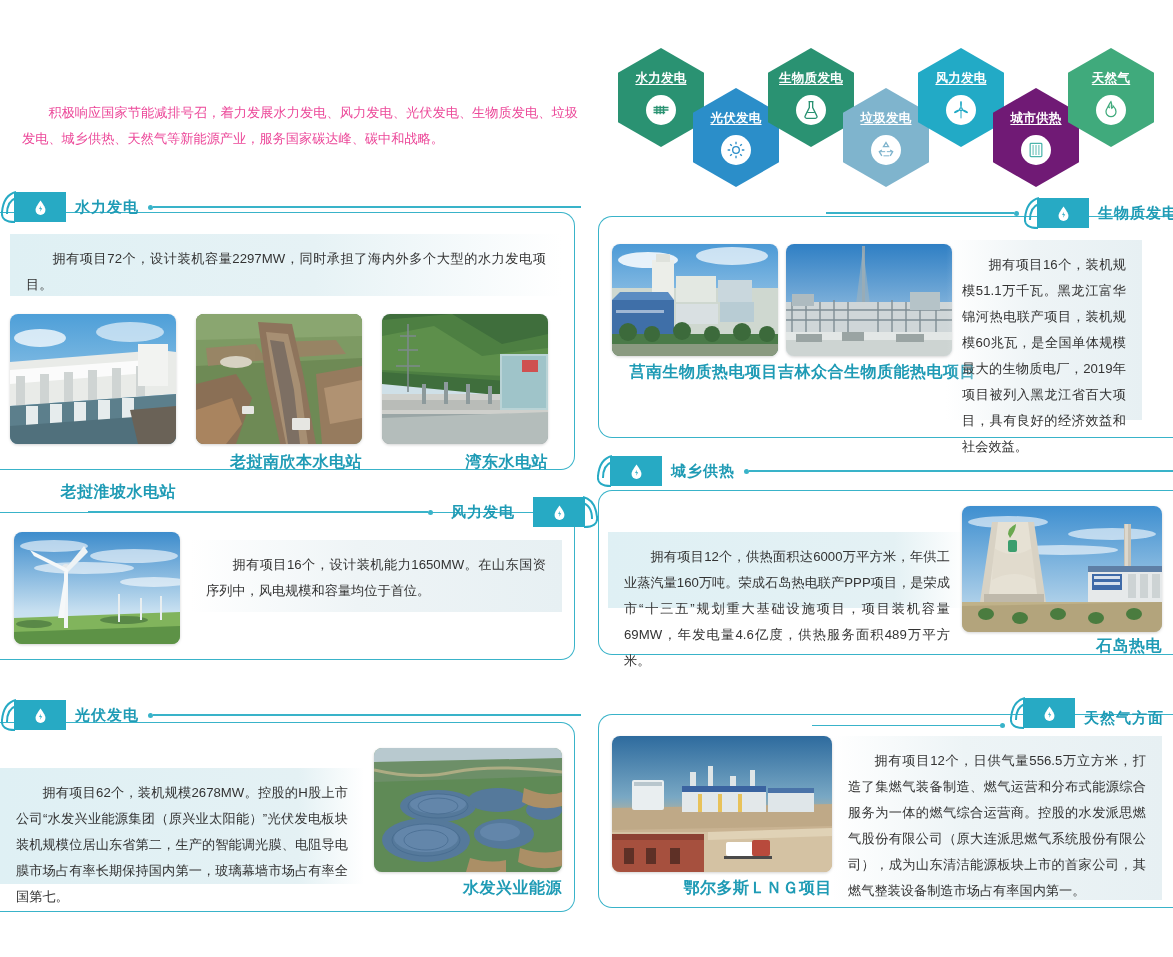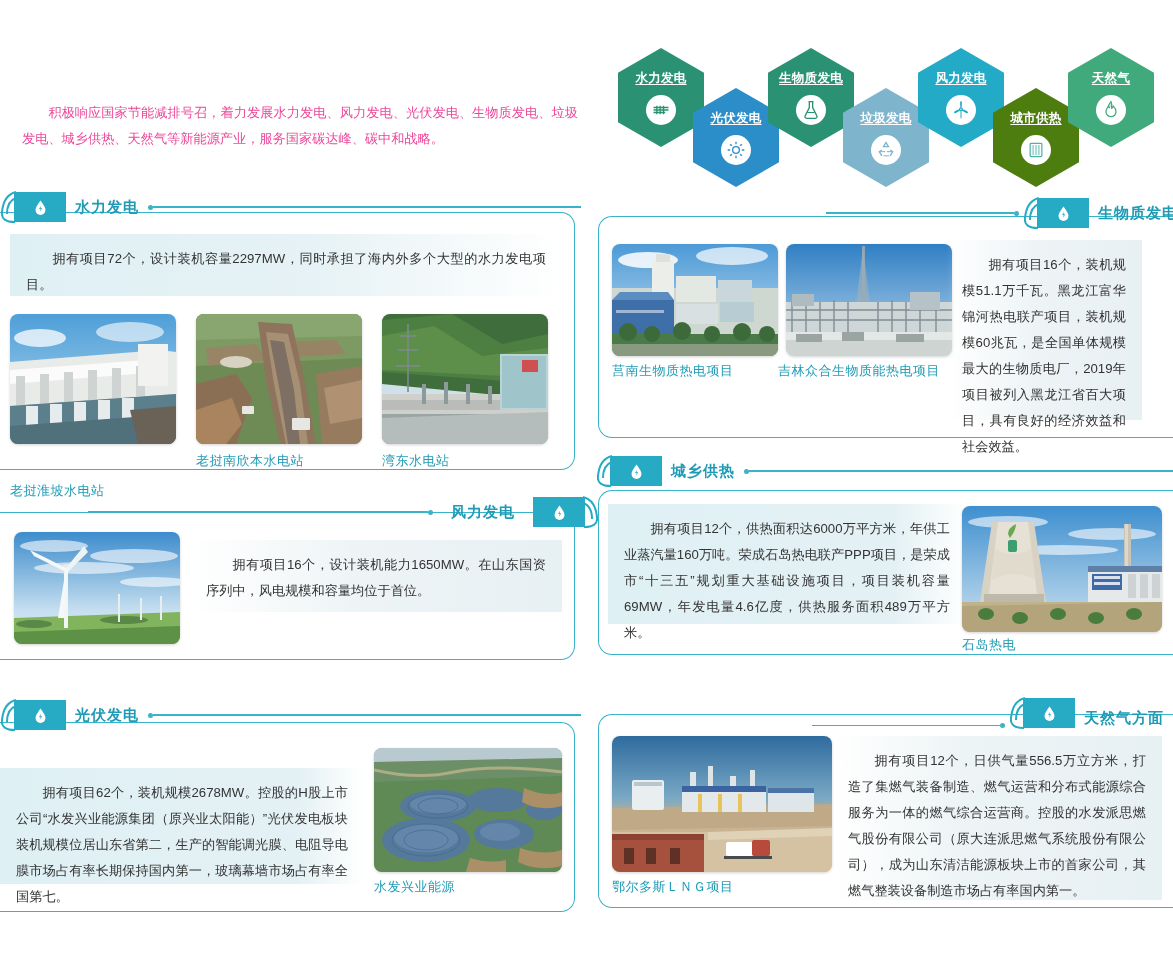--- a/index.html
+++ b/index.html
@@ -87,22 +87,22 @@
     padding:12px 16px;
   }
   .para.grad-r{background:linear-gradient(to right,#dff0f4 0%,#e6f2f5 55%,rgba(245,250,251,0) 100%);}
   .para.grad-l{background:linear-gradient(to left,#e7f0f3 0%,#eef4f6 55%,rgba(248,251,252,0) 100%);}
   .para.plain{background:#dff0f4;}
 
   
   .photo{position:absolute;border-radius:8px;overflow:hidden;box-shadow:0 1px 3px rgba(0,0,0,.18);}
   .photo svg{display:block;width:100%;height:100%;}
   .cap{
-    position:absolute;font-size:13px;font-weight:normal;color:#1f9bb5;
-    text-align:left;white-space:nowrap;letter-spacing:.5px;
+    position:absolute;font-size:16px;font-weight:bold;color:#1f9bb5;
+    text-align:right;white-space:nowrap;letter-spacing:.5px;
   }
 </style>
 </head>
 <body>
 
 <div class="page">
 
 
   <div class="intro">积极响应国家节能减排号召，着力发展水力发电、风力发电、光伏发电、生物质发电、垃圾发电、城乡供热、天然气等新能源产业，服务国家碳达峰、碳中和战略。</div>
 
@@ -154,21 +154,21 @@
         <svg width="20" height="20" viewBox="0 0 24 24" fill="none" stroke="#22aac6" stroke-width="1.5">
           <circle cx="12" cy="11" r="1.6"></circle>
           <path d="M12 9.4C12 6 11 3 12 2c1 1 0 4 0 7.4z"></path>
           <path d="M10.7 11.8C7.8 13.5 5.6 15.7 4.4 15c-.3-1.3 2.7-2.2 6.3-3.2z"></path>
           <path d="M13.3 11.8c2.9 1.7 5.1 3.9 6.3 3.2.3-1.3-2.7-2.2-6.3-3.2z"></path>
           <path d="M12 13v9" stroke-width="1.2"></path>
         </svg>
       </div>
     </div>
 
-    <div class="hex" style="left:393px;top:66px;background:#4d7c0f;">
+    <div class="hex" style="left:393px;top:66px;background:#701a75;">
       <div class="hlabel">城市供热</div>
       <div class="hicon">
         <svg width="20" height="20" viewBox="0 0 24 24" fill="none" stroke="#4bb5ab" stroke-width="1.5">
           <rect x="5" y="4" width="14" height="16" rx="1"></rect>
           <path d="M8.5 6v12M12 6v12M15.5 6v12" stroke-width="1.1"></path>
         </svg>
       </div>
     </div>
 
     <div class="hex" style="left:468px;top:26px;background:#40aa7c;">
@@ -442,21 +442,21 @@
       <svg class="tail2" width="16" height="34" viewBox="0 0 16 34" fill="none">
         <path d="M1 2 C10 4 14 12 15 22 C16 29 11 32 2 32" stroke="#27aac4" stroke-width="2" fill="none"></path>
         <path d="M1 8 C7 10 10 16 10 24" stroke="#27aac4" stroke-width="2" fill="none"></path>
       </svg>
     </div>
   </div>
 
   <div class="card bleed-right" style="left:598px;top:490px;width:575px;height:165px;">
     <div class="card-box"></div>
 
-    <div class="para plain" style="left:10px;top:14px;width:358px;height:120px;background:linear-gradient(to right,#dff0f4 0%,#e4f1f4 80%,rgba(240,248,250,0) 100%);">拥有项目12个，供热面积达6000万平方米，年供工业蒸汽量160万吨。荣成石岛热电联产PPP项目，是荣成市“十三五”规划重大基础设施项目，项目装机容量69MW，年发电量4.6亿度，供热服务面积489万平方米。</div>
+    <div class="para plain" style="left:10px;top:42px;width:358px;height:76px;background:linear-gradient(to right,#dff0f4 0%,#e4f1f4 80%,rgba(240,248,250,0) 100%);">拥有项目12个，供热面积达6000万平方米，年供工业蒸汽量160万吨。荣成石岛热电联产PPP项目，是荣成市“十三五”规划重大基础设施项目，项目装机容量69MW，年发电量4.6亿度，供热服务面积489万平方米。</div>
 
     <div class="photo" style="left:364px;top:16px;width:200px;height:126px;">
       <svg viewBox="0 0 200 126" preserveAspectRatio="none" aria-hidden="true">
         <defs>
             <linearGradient id="skyE" x1="0" y1="0" x2="0" y2="1">
               <stop offset="0" stop-color="#3e8fd0"></stop>
               <stop offset="1" stop-color="#cfe3f0"></stop>
             </linearGradient>
           </defs>
         <rect width="200" height="126" fill="url(#skyE)"></rect>

